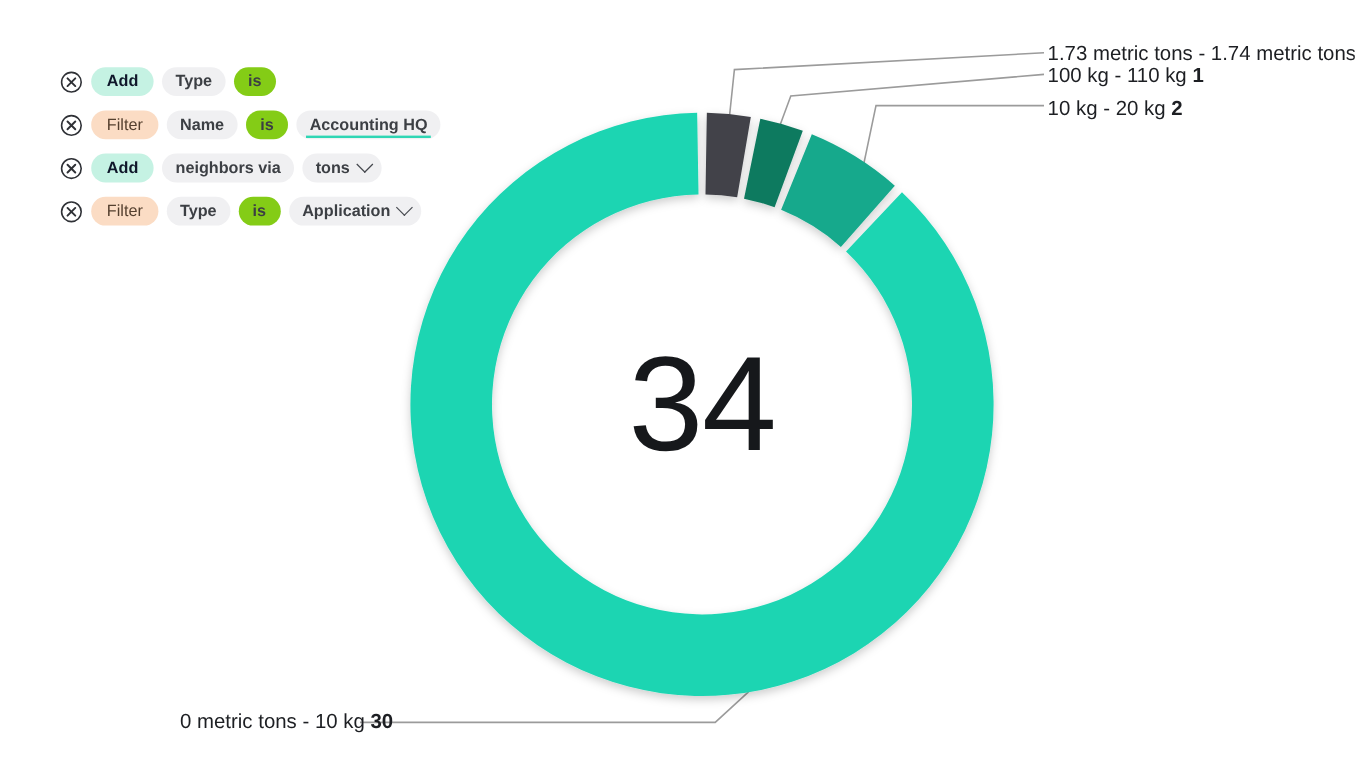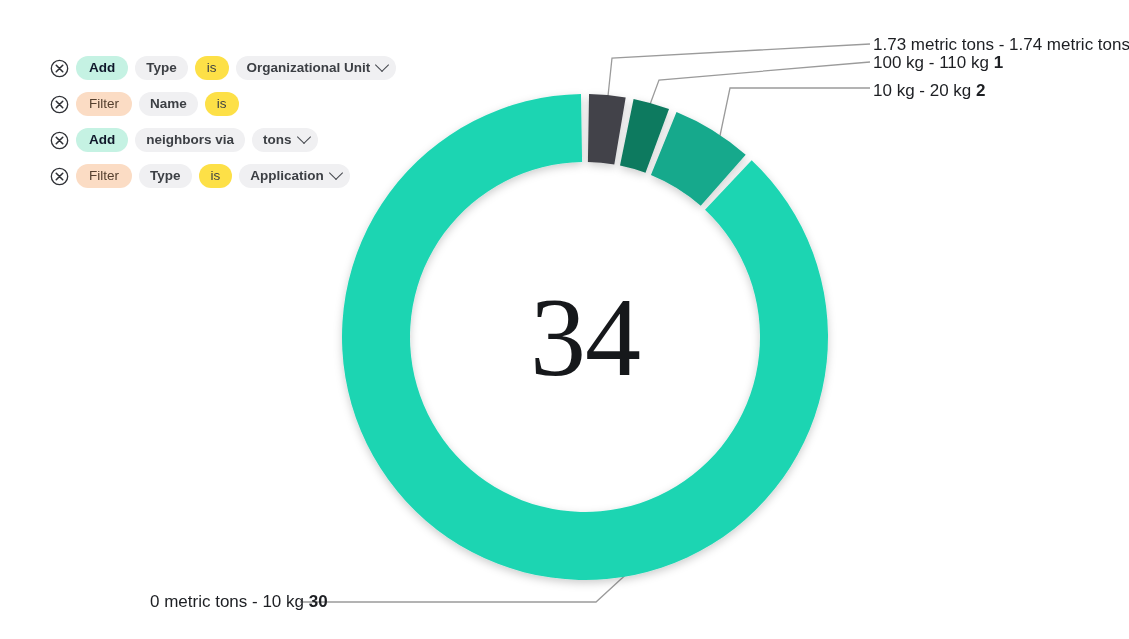--- a/index.html
+++ b/index.html
@@ -61,22 +61,22 @@
     background: #fbdcc4;
     color: #55402f;
     font-weight: 400;
     padding: 12px 13px;
   }
   .chip.plain-label {
     background: #f0f0f2;
     font-weight: 600;
   }
   .chip.connector {
-    background: #fde047;
-    font-weight: 400;
+    background: #84cc16;
+    font-weight: 700;
     padding: 0 12px;
   }
   .chip.value-select {
     background: #f0f0f2;
     font-weight: 600;
     padding-right: 9px;
     gap: 7px;
   }
   .chip.value-underline {
     background: #f0f0f2;
@@ -112,21 +112,21 @@
   }
   .center-total {
     position: absolute;
     left: 585px;
     top: 337px;
     transform: translate(-50%, -50%);
     font-size: 112px;
     font-weight: 400;
     letter-spacing: -1px;
     color: #16181b;
-    font-family: Liberation Serif, serif;
+    font-family: Liberation Sans, sans-serif;
     line-height: 1;
   }
 
   
   .callout {
     position: absolute;
     font-size: 17px;
     line-height: 17px;
     color: #1d1f23;
     white-space: nowrap;
@@ -146,34 +146,31 @@
 <div id="query-builder">
 
   <div class="query-row">
     <svg class="remove-icon" viewBox="0 0 20 20">
       <circle cx="10" cy="10" r="8.6" fill="none" stroke="#2f3136" stroke-width="1.4"></circle>
       <path d="M6.6 6.6 L13.4 13.4 M13.4 6.6 L6.6 13.4" stroke="#2f3136" stroke-width="1.7" stroke-linecap="round"></path>
     </svg>
     <span class="chip verb-add">Add</span>
     <span class="chip plain-label">Type</span>
     <span class="chip connector">is</span>
-    <span class="chip value-select">
-      <span>Organizational Unit</span>
-      <i class="caret-icon"></i>
-    </span>
   </div>
 
   <div class="query-row">
     <svg class="remove-icon" viewBox="0 0 20 20">
       <circle cx="10" cy="10" r="8.6" fill="none" stroke="#2f3136" stroke-width="1.4"></circle>
       <path d="M6.6 6.6 L13.4 13.4 M13.4 6.6 L6.6 13.4" stroke="#2f3136" stroke-width="1.7" stroke-linecap="round"></path>
     </svg>
     <span class="chip verb-filter">Filter</span>
     <span class="chip plain-label">Name</span>
     <span class="chip connector">is</span>
+    <span class="chip value-underline">Accounting HQ</span>
   </div>
 
   <div class="query-row">
     <svg class="remove-icon" viewBox="0 0 20 20">
       <circle cx="10" cy="10" r="8.6" fill="none" stroke="#2f3136" stroke-width="1.4"></circle>
       <path d="M6.6 6.6 L13.4 13.4 M13.4 6.6 L6.6 13.4" stroke="#2f3136" stroke-width="1.7" stroke-linecap="round"></path>
     </svg>
     <span class="chip verb-add">Add</span>
     <span class="chip plain-label">neighbors via</span>
     <span class="chip value-select">

